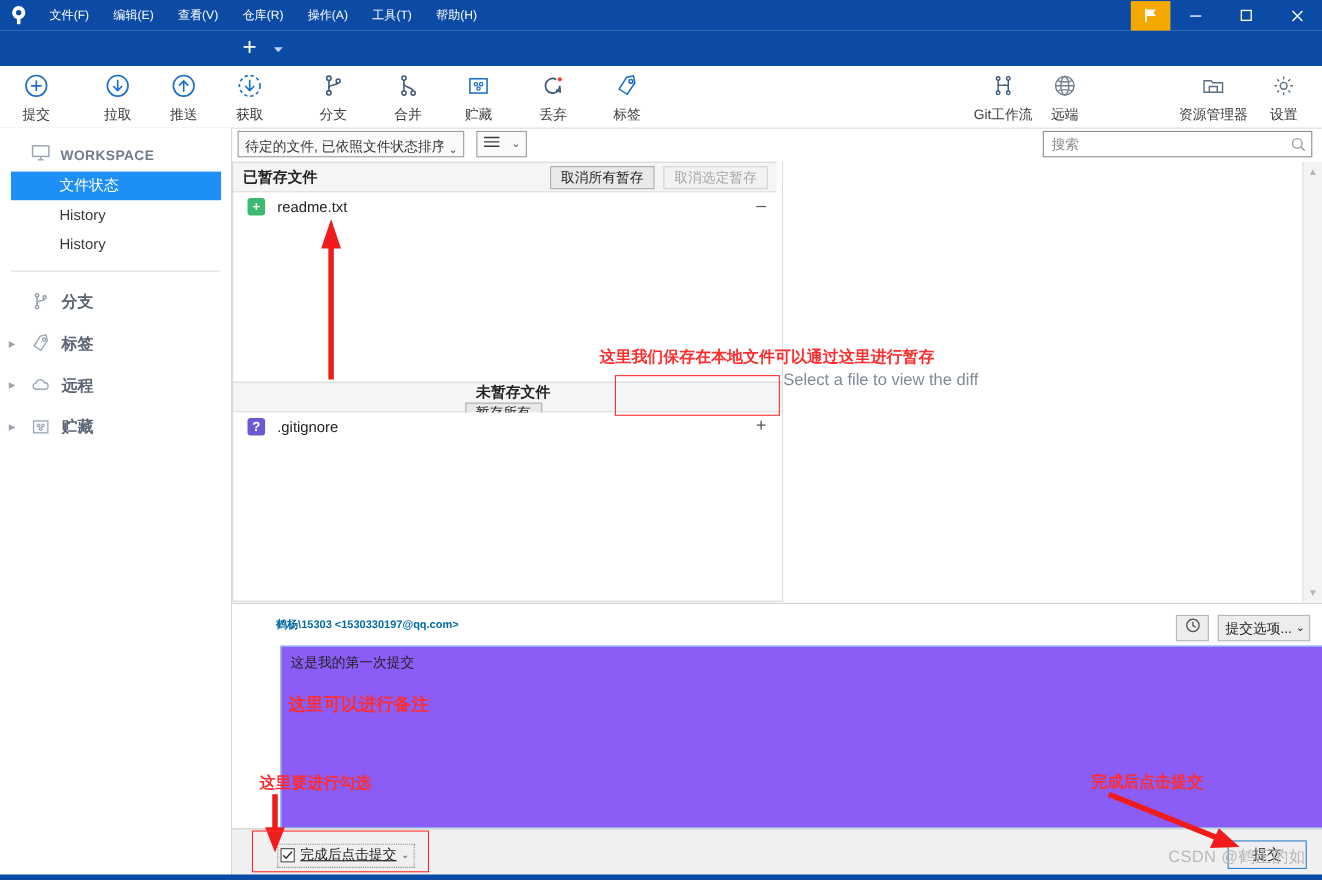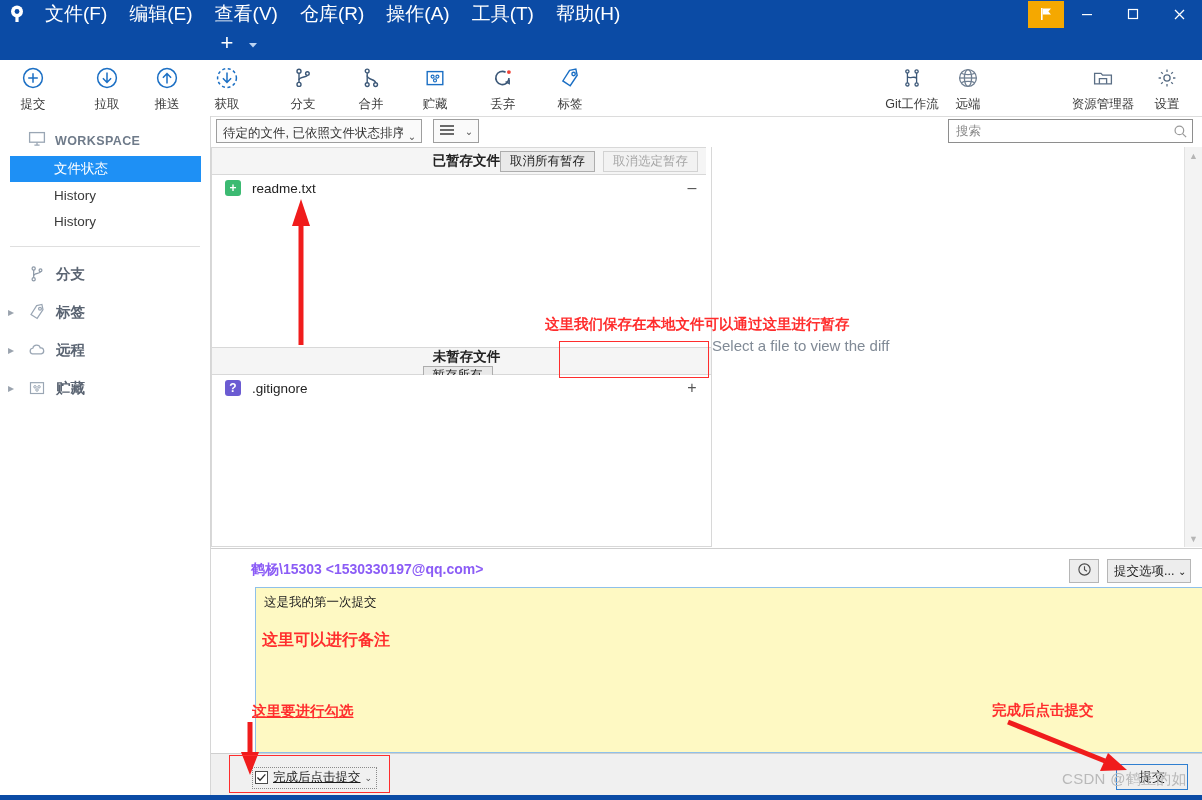--- a/index.html
+++ b/index.html
@@ -23,21 +23,21 @@
     background: #0b4ba5;
     display: flex; align-items: center;
   }
   .app-logo {
     width: 34px; height: 28px; display: flex; align-items: center; justify-content: center;
   }
   .menu {
     display: flex; align-items: center; height: 28px;
   }
   .menu-item {
-    color: #ffffff; font-size: 19px; padding: 0 11px; line-height: 28px;
+    color: #ffffff; font-size: 11px; padding: 0 11px; line-height: 28px;
     white-space: nowrap; cursor: default;
   }
   .win-ctrls {
     position: absolute; right: 0; top: 0; height: 28px; display: flex; align-items: center;
   }
   .flagbtn {
     width: 36px; height: 27px; background: #f5a800; display:flex; align-items:center; justify-content:center;
   }
   .wbtn {
     width: 46px; height: 28px; display: flex; align-items: center; justify-content: center;
@@ -204,38 +204,38 @@
     height: 17px; display:flex; align-items:center; justify-content:center; color:#b5b5b5; font-size: 9px;
   }
   .vscroll .arrow.bot { position: absolute; bottom: 0; left:0; right:0; }
 
   
   .commit-area {
     position: absolute; left: 211px; top: 548px; width: 991px; height: 252px;
     background: #ffffff; border-top: 1px solid #cfcfcf;
   }
   .author-line {
-    position: absolute; left: 40px; top: 12px; font-size: 14px; font-weight: 700; color: #8b5cf6;
+    position: absolute; left: 40px; top: 12px; font-size: 10px; font-weight: 700; color: #0369a1;
   }
   .clock-btn {
     position: absolute; left: 858px; top: 10px; width: 30px; height: 24px;
     border: 1px solid #b6b6b6; background: #ededed; display:flex; align-items:center; justify-content:center;
     box-sizing: border-box;
   }
   .commit-opt {
     position: absolute; left: 896px; top: 10px; width: 84px; height: 24px;
     border: 1px solid #b6b6b6; background: #ededed; display:flex; align-items:center;
     font-size: 12.5px; color:#222; box-sizing: border-box;
   }
   .commit-opt .t { padding-left: 6px; flex: 1; white-space: nowrap; }
   .commit-opt .cv { width: 16px; text-align:center; font-size: 10px; }
 
   .msgbox {
     position: absolute; left: 44px; top: 38px; width: 947px; height: 166px;
-    border: 1px solid #8ec0ea; border-right: none; background: #fef9c3; box-sizing: border-box;
+    border: 1px solid #8ec0ea; border-right: none; background: #8b5cf6; box-sizing: border-box;
   }
   .msgtext {
     font-size: 12.5px; color: #222; padding: 6px 0 0 8px; white-space: pre-wrap;
   }
 
   .commit-footer {
     position: absolute; left: 0; top: 204px; width: 991px; height: 48px;
     background: #f0f0f0; border-top: 1px solid #cfcfcf;
   }
   .chk-wrap {
@@ -580,21 +580,21 @@
   <div class="search-wrap">
     <input placeholder="搜索" style="">
     <span class="search-ico">
       <svg width="15" height="15" viewBox="0 0 16 16" fill="none" stroke="#9a9a9a" stroke-width="1.3">
         <circle cx="6.8" cy="6.8" r="4.6"></circle>
           <path d="M10.2 10.2 L14 14"></path>
       </svg>
     </span>
   </div>
 
-  <div class="panel-header" style="left:211px; top:147px; width:495px; height:28px;text-align:right;">
+  <div class="panel-header" style="left:211px; top:147px; width:495px; height:28px;">
     <span class="panel-title">已暂存文件</span>
     <span class="pbtn">取消所有暂存</span>
     <span class="pbtn disabled">取消选定暂存</span>
   </div>
 
   <div class="staged-pane">
     <div class="file-row" style="left:0; top:0; width:500px;">
       <span class="fico add">+</span>
       <span class="fname">readme.txt</span>
       <span class="frowbtn">–</span>
@@ -679,18 +679,18 @@
       <path d="M1008 722 L1105 761" stroke="#f01c1c" stroke-width="5" fill="none"></path>
       <path d="M1127 770 L1100 771 L1108 753 Z" fill="#f01c1c"></path>
     </g>
   </svg>
 
   <div class="redbox" style="left:559px; top:341px; width:150px; height:37px;"></div>
   <div class="redbox" style="left:229px; top:755px; width:161px; height:38px;"></div>
 
   <div class="anno" style="left:545px; top:315px;">这里我们保存在本地文件可以通过这里进行暂存</div>
   <div class="anno" style="left:262px; top:630px; font-size:16px;">这里可以进行备注</div>
-  <div class="anno" style="left:252px; top:702px;text-decoration:underline;">这里要进行勾选</div>
+  <div class="anno" style="left:236px; top:702px;">这里要进行勾选</div>
   <div class="anno" style="left:992px; top:701px;">完成后点击提交</div>
 
   <div class="watermark">CSDN @鹤正的如</div>
 
 </div>
 
 </body></html>

